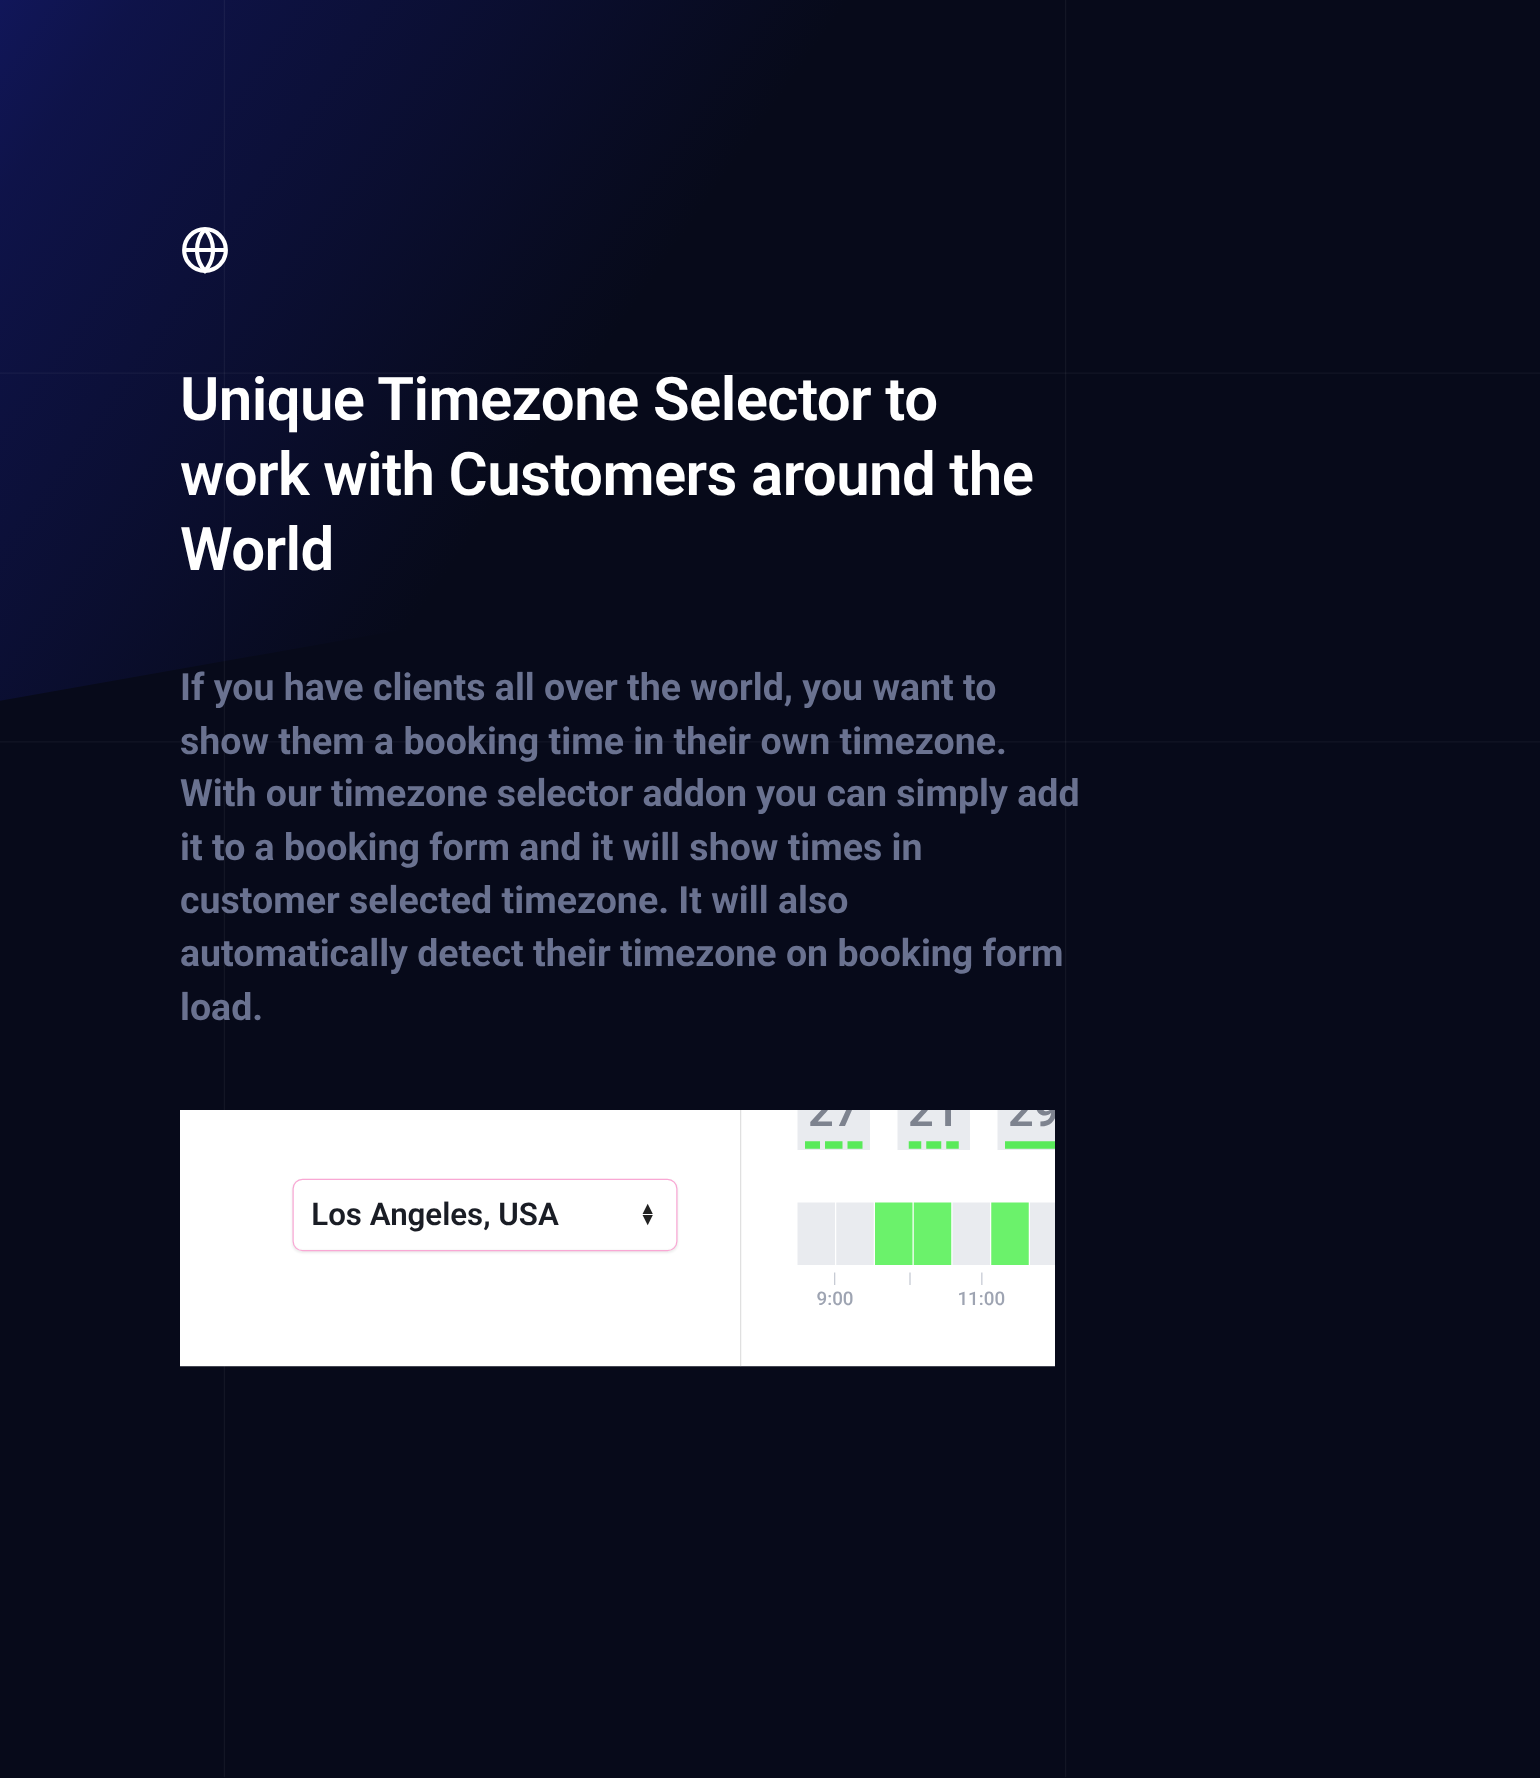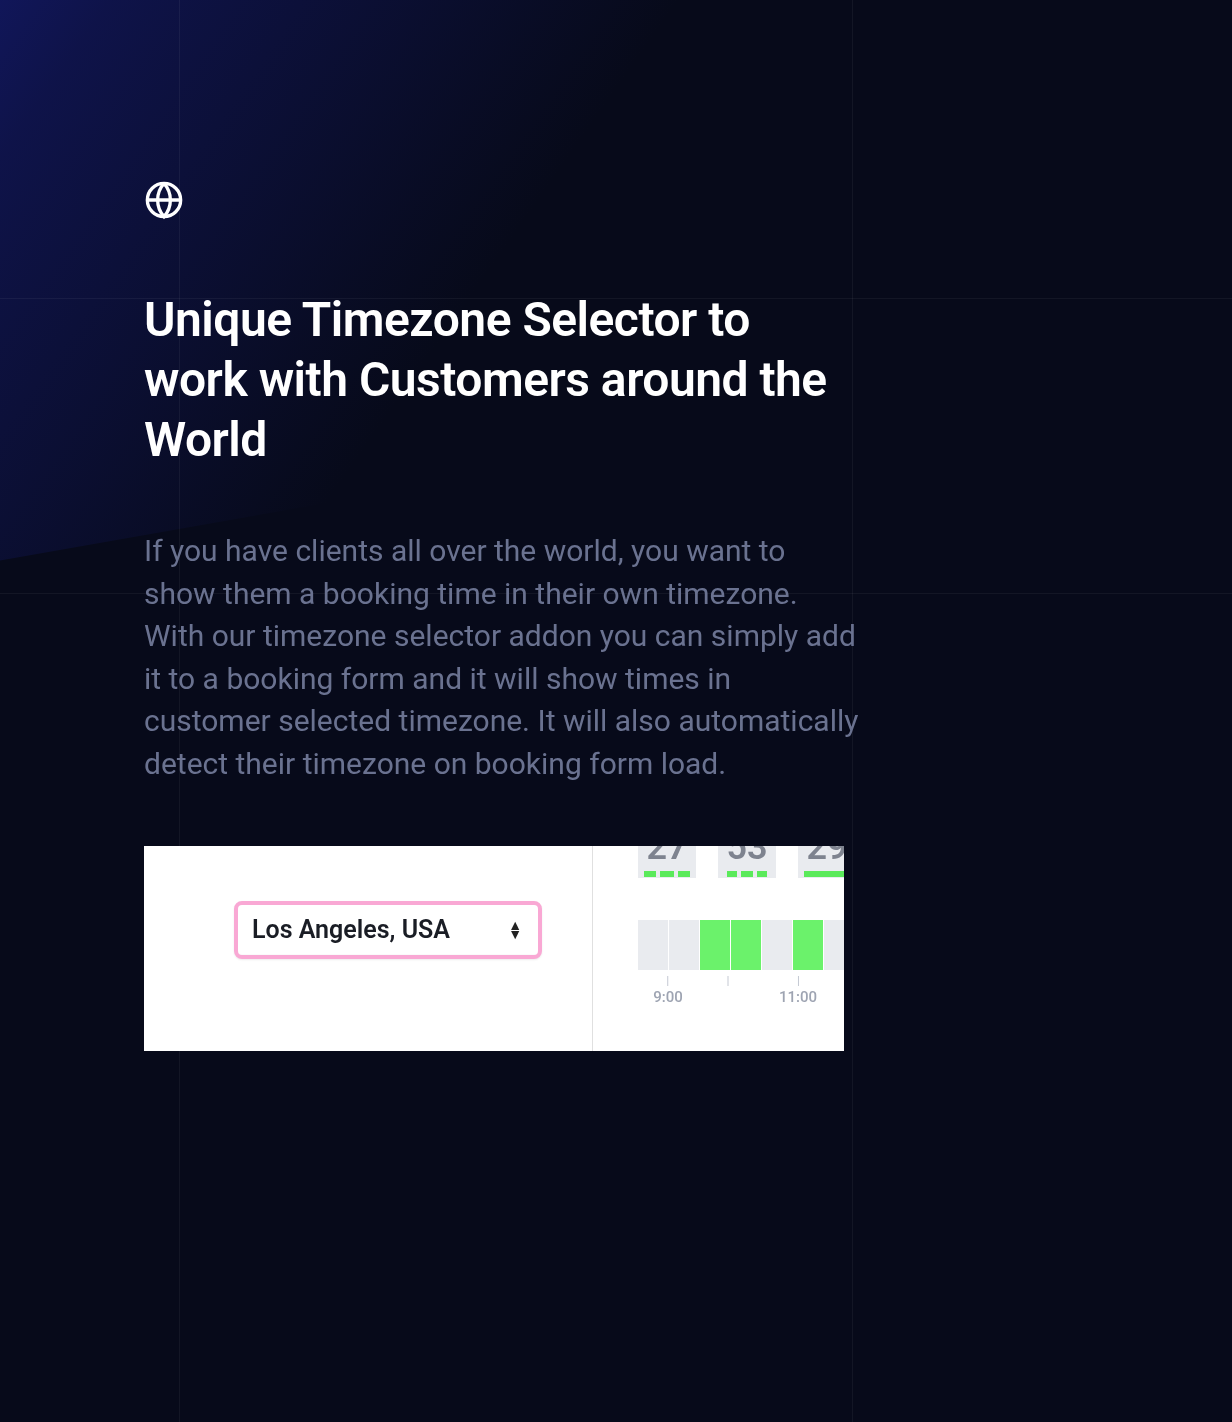--- a/index.html
+++ b/index.html
@@ -53,21 +53,21 @@
     font-size: 48px;
     font-weight: 600;
     line-height: 1.25;
     letter-spacing: -0.5px;
     margin-bottom: 60px;
     max-width: 720px;
   }
   p.description {
     color: #6a7290;
     font-size: 30px;
-    font-weight: 400;
+    font-weight: 700;
     line-height: 1.42;
     max-width: 720px;
     margin-bottom: 60px;
   }
   
   .preview {
     background: #ffffff;
     width: 700px;
     height: 205px;
     display: flex;
@@ -80,21 +80,21 @@
   }
   .shows-label {
     color: #adb4c2;
     font-size: 27px;
     font-weight: 500;
     margin-bottom: 20px;
   }
   .tz-select {
     width: 308px;
     height: 58px;
-    border: 4px solid #f9a8d4;
+    border: 1px solid #f9a8d4;
     border-radius: 8px;
     background: #fff;
     box-shadow: 0 1px 2px rgba(0,0,0,0.08), inset 0 -1px 0 rgba(0,0,0,0.02);
     display: flex;
     align-items: center;
     justify-content: space-between;
     padding: 0 16px 0 14px;
     cursor: pointer;
   }
   .tz-select .value {
@@ -232,21 +232,21 @@
       <div class="date-row">
         <div class="date-cell">
           <div class="num">27</div>
           <div class="dots">
               <span style="width:12px"></span>
               <span style="width:14px"></span>
               <span style="width:12px"></span>
             </div>
         </div>
         <div class="date-cell">
-          <div class="num">53</div>
+          <div class="num">21</div>
           <div class="dots">
               <span style="width:10px"></span>
               <span style="width:12px"></span>
               <span style="width:10px"></span>
             </div>
         </div>
         <div class="date-cell">
           <div class="num">29</div>
           <div class="dots">
               <span style="width:46px"></span>
@@ -266,21 +266,21 @@
       </div>
 
       <div class="time-labels">
         <div class="time-tick" style="left:75px;">
           <div class="mark"></div>
           <span>9:00</span>
         </div>
         <div class="time-tick" style="left:135px;">
           <div class="mark"></div>
         </div>
-        <div class="time-tick" style="left:205px;">
+        <div class="time-tick" style="left:192px;">
           <div class="mark"></div>
           <span>11:00</span>
         </div>
 
       </div>
     </div>
   </div>
 
 </div>
 

